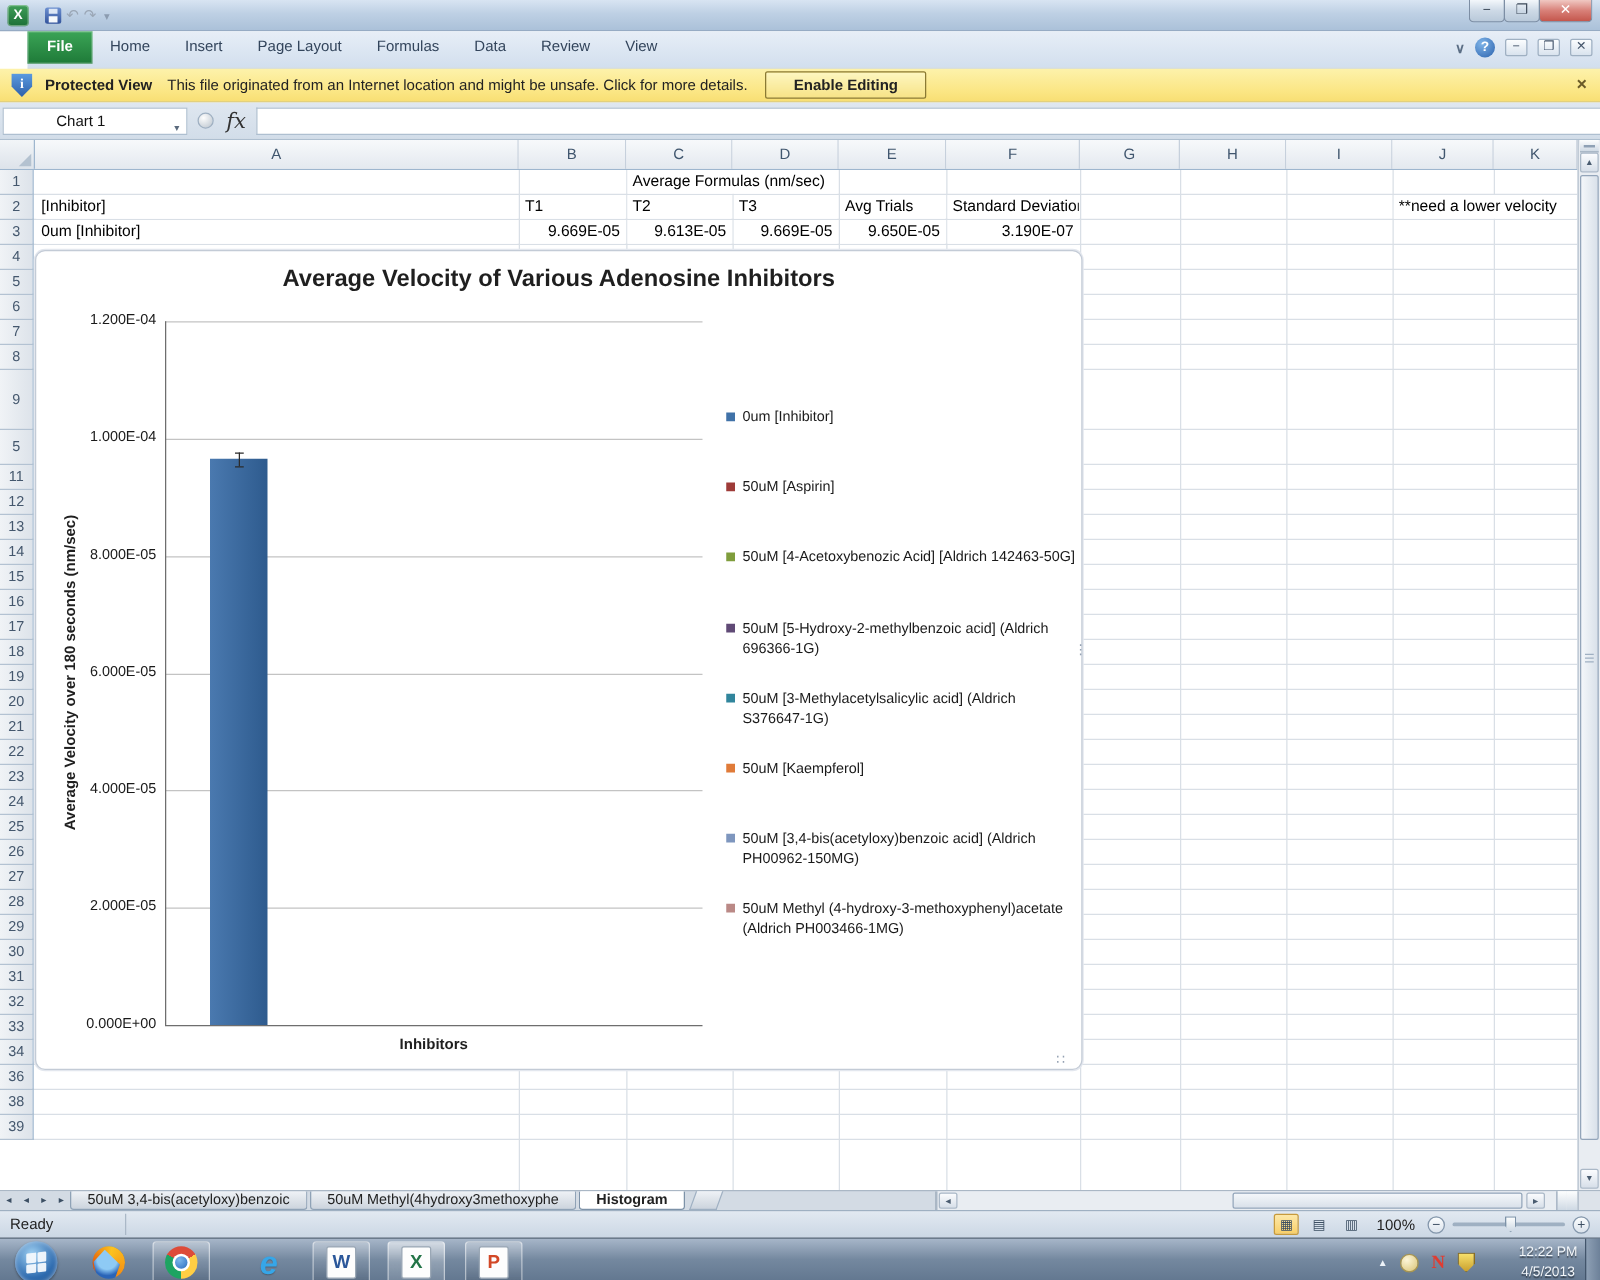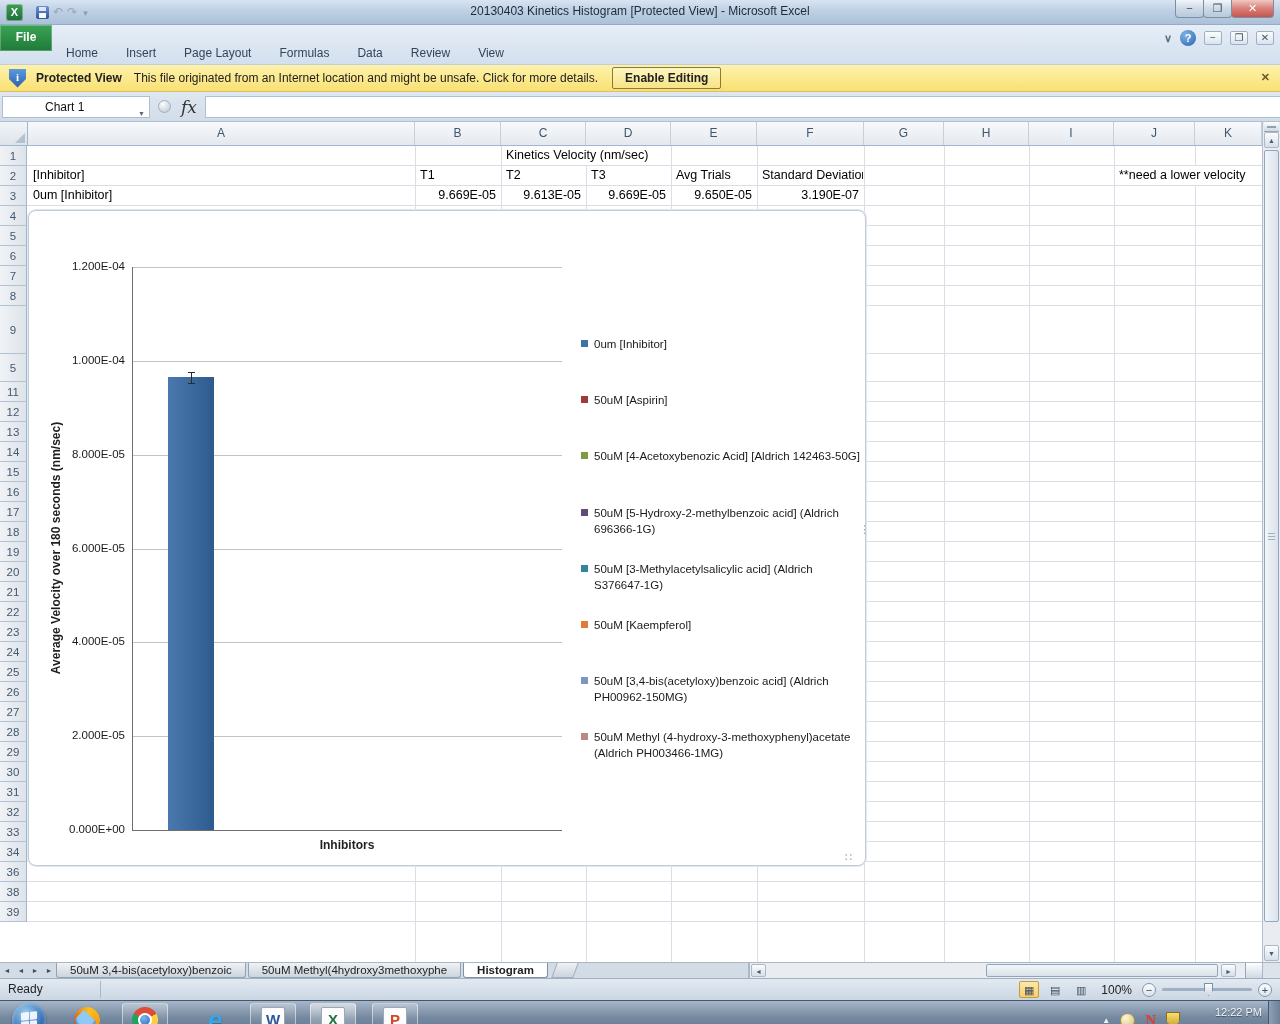--- a/index.html
+++ b/index.html
@@ -20,42 +20,42 @@
   .floppy::after { content:""; position:absolute; left:3px; bottom:1px; right:3px; height:5px; background:#f5f8fc; }
   .qbtn { color:#9aa6b5; font-size:12px; line-height:17px; }
   .qsep { color:#8c9cb0; font-size:9px; margin-left:2px; }
   .title-text { position:absolute; left:0; right:0; top:4px; text-align:center; color:#1e2a38; font-size:12px; }
   .wincontrols { position:absolute; right:6px; top:0; display:flex; }
   .wbtn { width:29px; height:18px; border:1px solid #7d8ea4; border-top:none; background:linear-gradient(#f3f7fb,#cdd9e6 50%,#b9c9da);
     border-radius:0 0 4px 4px; margin-left:-1px; text-align:center; line-height:16px; font-size:11px; color:#3d4a5a; }
   .wbtn.close { width:43px; background:linear-gradient(#f0c8c2,#d88078 50%,#c4564c); color:#fff; }
 
   
-  .ribbonrow { position:relative; height:40px; background:linear-gradient(#e7eef7,#d2dfee); border-bottom:1px solid #c0ceda; }
+  .ribbonrow { position:relative; height:30px; background:linear-gradient(#e7eef7,#d2dfee); border-bottom:1px solid #c0ceda;margin-left:22px; }
   .filetab { position:absolute; left:0; top:0; width:52px; height:26px; background:linear-gradient(#3ba456,#1e7a38);
     color:#fff; font-weight:bold; text-align:center; line-height:25px; font-size:12px;
     border-radius:0 0 0 0; box-shadow:inset 0 0 0 1px rgba(255,255,255,.25); }
   .rtabs { position:absolute; left:52px; top:0; display:flex; height:26px; }
-  .rtab { padding:16px 14px; line-height:25px; color:#33455c; font-size:12px; }
+  .rtab { padding:0 14px; line-height:25px; color:#33455c; font-size:12px; }
   .ribbon-right { position:absolute; right:6px; top:5px; display:flex; align-items:center; gap:8px; }
   .chev { color:#5b6e85; font-size:11px; font-weight:bold; }
   .helpbtn { width:16px; height:16px; border-radius:50%; background:radial-gradient(circle at 35% 30%,#7fb4e8,#2b62ad);
     color:#fff; font-weight:bold; text-align:center; line-height:16px; font-size:11px; }
   .mini { width:18px; height:14px; text-align:center; line-height:12px; font-size:10px; color:#44556b;
     border:1px solid #9fb0c2; border-radius:2px; background:linear-gradient(#fbfdfe,#d9e3ee); }
 
   
   .pvbar { position:relative; height:27px; background:linear-gradient(#fdf2ab,#fbe684 70%,#f8df74);
     border-bottom:1px solid #d9c35e; display:flex; align-items:center; }
   .pvshield { width:17px; height:19px; margin:0 10px 0 9px; background:linear-gradient(#5a9ae0,#2d5fa8);
     clip-path:polygon(0 0,100% 0,100% 55%,50% 100%,0 55%); color:#fff; font-weight:bold; font-size:11px;
     text-align:center; line-height:17px; font-family:"Liberation Serif", serif; }
   .pvlabel { font-weight:bold; color:#222; margin-right:12px; }
   .pvmsg { color:#222; }
-  .pvbtn { margin-left:14px; padding:3px 12px; border:1px solid #8a7a34; border-radius:2px;
+  .pvbtn { margin-left:14px; padding:3px 22px; border:1px solid #8a7a34; border-radius:2px;
     background:linear-gradient(#fdf6c0,#f7e387); font-weight:bold; color:#222; font-size:12px; }
   .pvclose { position:absolute; right:10px; top:6px; color:#6b5b28; font-size:11px; font-weight:bold; }
 
   
   .fbar { position:relative; height:30px; background:linear-gradient(#dfe7f0,#d2dde9); border-bottom:1px solid #aebfd0;
     display:flex; align-items:center; }
   .namebox { position:relative; width:148px; height:22px; margin-left:2px; background:#fff;
     border:1px solid #aebfd0; line-height:20px; padding-left:42px; font-size:12px; color:#111; }
   .nb-arrow { position:absolute; right:4px; top:7px; font-size:7px; color:#5a6a7d; }
   .fx-zone { display:flex; align-items:center; gap:10px; padding:0 8px; }
@@ -189,21 +189,20 @@
 <div class="screen">
 
   <div class="titlebar">
     <div class="appicon">X</div>
     <div class="qat">
       <span class="floppy"></span>
       <span class="qbtn">↶</span>
       <span class="qbtn">↷</span>
       <span class="qsep">▾</span>
     </div>
-    <div class="title-text">20130403 Kinetics Histogram  [Protected View] -  Microsoft Excel</div>
     <div class="wincontrols">
       <div class="wbtn">−</div>
       <div class="wbtn">❐</div>
       <div class="wbtn close">✕</div>
     </div>
   </div>
 
   <div class="ribbonrow">
     <div class="filetab">File</div>
     <div class="rtabs" id="rtabs">
@@ -374,37 +373,38 @@
         <div class="vline" style="left: 415px;"></div>
         <div class="vline" style="left: 501px;"></div>
         <div class="vline" style="left: 586px;"></div>
         <div class="vline" style="left: 671px;"></div>
         <div class="vline" style="left: 757px;"></div>
         <div class="vline" style="left: 864px;"></div>
         <div class="vline" style="left: 944px;"></div>
         <div class="vline" style="left: 1029px;"></div>
         <div class="vline" style="left: 1114px;"></div>
         <div class="vline" style="left: 1195px;"></div>
-        <div class="cell" style="left: 502px; top: 0px; width: 168px; text-align: left;">Kinetics Velocity (nm/sec)</div>
+        <div class="cell" style="left: 502px; top: 0px; width: 168px; text-align: left;">Average Formulas (nm/sec)</div>
         <div class="cell" style="left: 29px; top: 20px; width: 385px; text-align: left;">[Inhibitor]</div>
         <div class="cell" style="left: 416px; top: 20px; width: 84px; text-align: left;">T1</div>
         <div class="cell" style="left: 502px; top: 20px; width: 83px; text-align: left;">T2</div>
         <div class="cell" style="left: 587px; top: 20px; width: 83px; text-align: left;">T3</div>
         <div class="cell" style="left: 672px; top: 20px; width: 84px; text-align: left;">Avg Trials</div>
         <div class="cell" style="left: 758px; top: 20px; width: 105px; text-align: left;">Standard Deviation</div>
         <div class="cell" style="left: 1115px; top: 20px; width: 146px; text-align: left;">**need a lower velocity</div>
         <div class="cell" style="left: 29px; top: 40px; width: 385px; text-align: left;">0um [Inhibitor]</div>
         <div class="cell" style="left: 416px; top: 40px; width: 84px; text-align: right;">9.669E-05</div>
         <div class="cell" style="left: 502px; top: 40px; width: 83px; text-align: right;">9.613E-05</div>
         <div class="cell" style="left: 587px; top: 40px; width: 83px; text-align: right;">9.669E-05</div>
         <div class="cell" style="left: 672px; top: 40px; width: 84px; text-align: right;">9.650E-05</div>
         <div class="cell" style="left: 758px; top: 40px; width: 105px; text-align: right;">3.190E-07</div>
       </div>
 
     <div class="chart" id="chart" style="top:88px;">
+      <div class="ctitle">Average Velocity of Various Adenosine Inhibitors</div>
       <div class="plot" id="plot">
           <div class="hgrid" style="top: 0px;"></div>
           <div class="hgrid" style="top: 94px;"></div>
           <div class="hgrid" style="top: 188px;"></div>
           <div class="hgrid" style="top: 282px;"></div>
           <div class="hgrid" style="top: 375px;"></div>
           <div class="hgrid" style="top: 469px;"></div>
           <div class="hgrid axisline" style="top: 563px;"></div>
           <div class="vaxis"></div>
           <div class="cbar" style="left: 36px; width: 46px; top: 110px; height: 453px;"></div>

